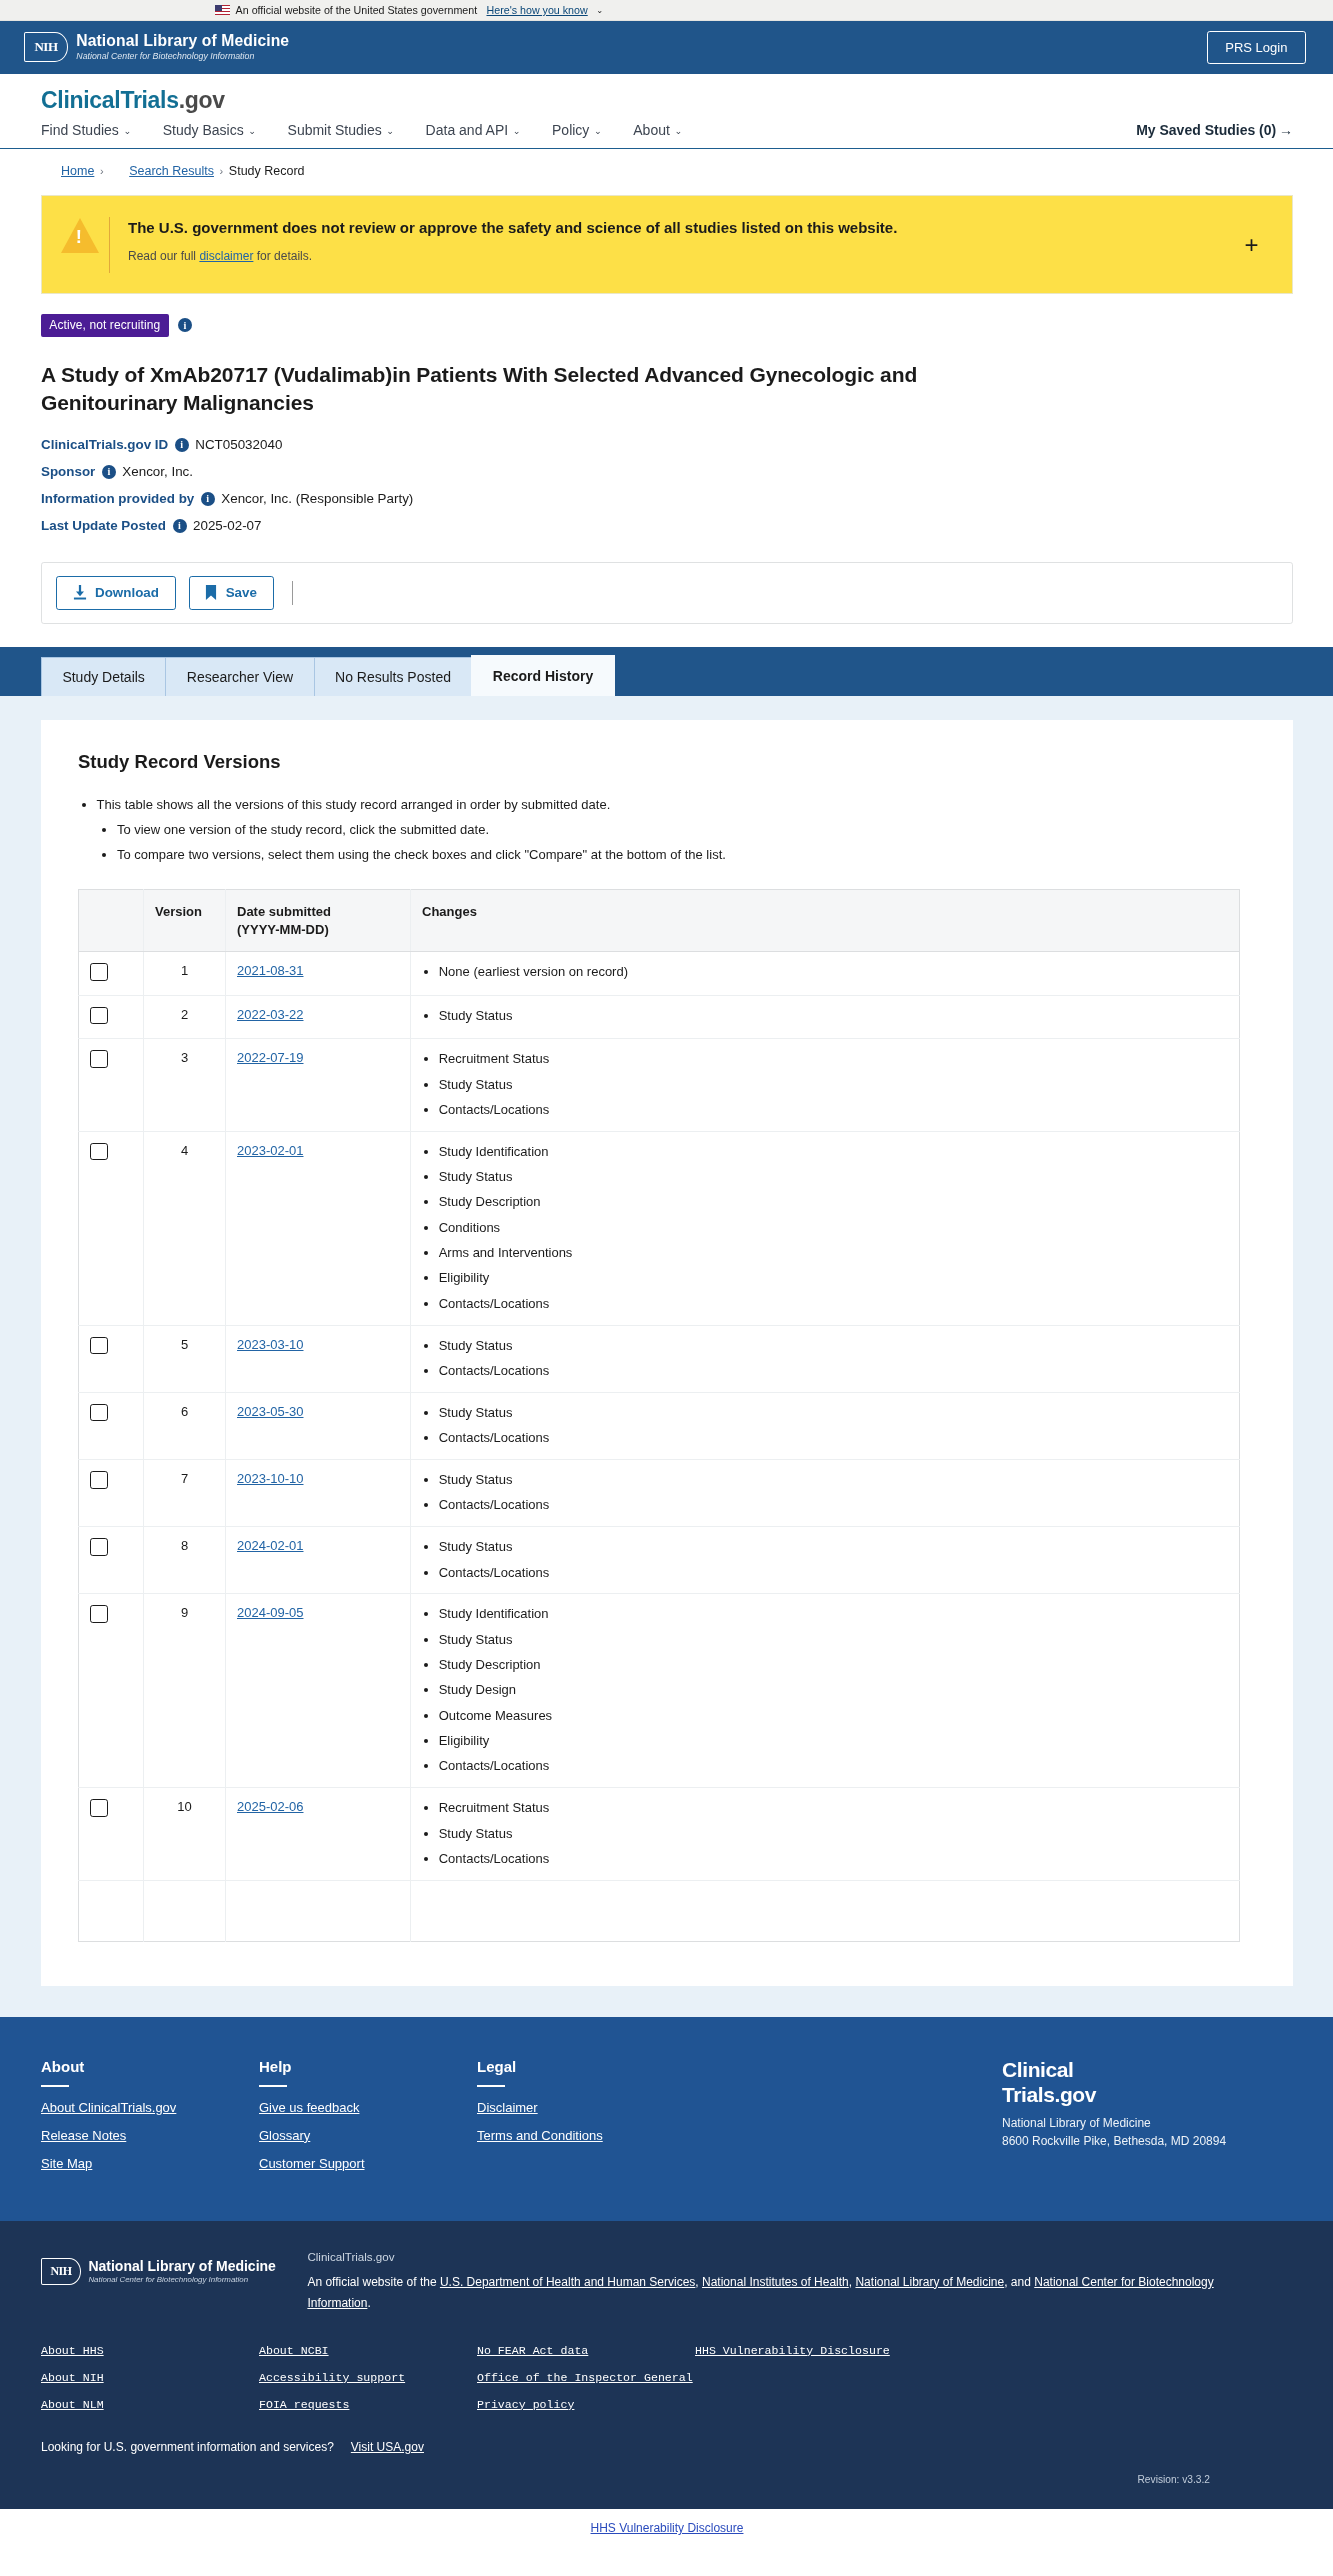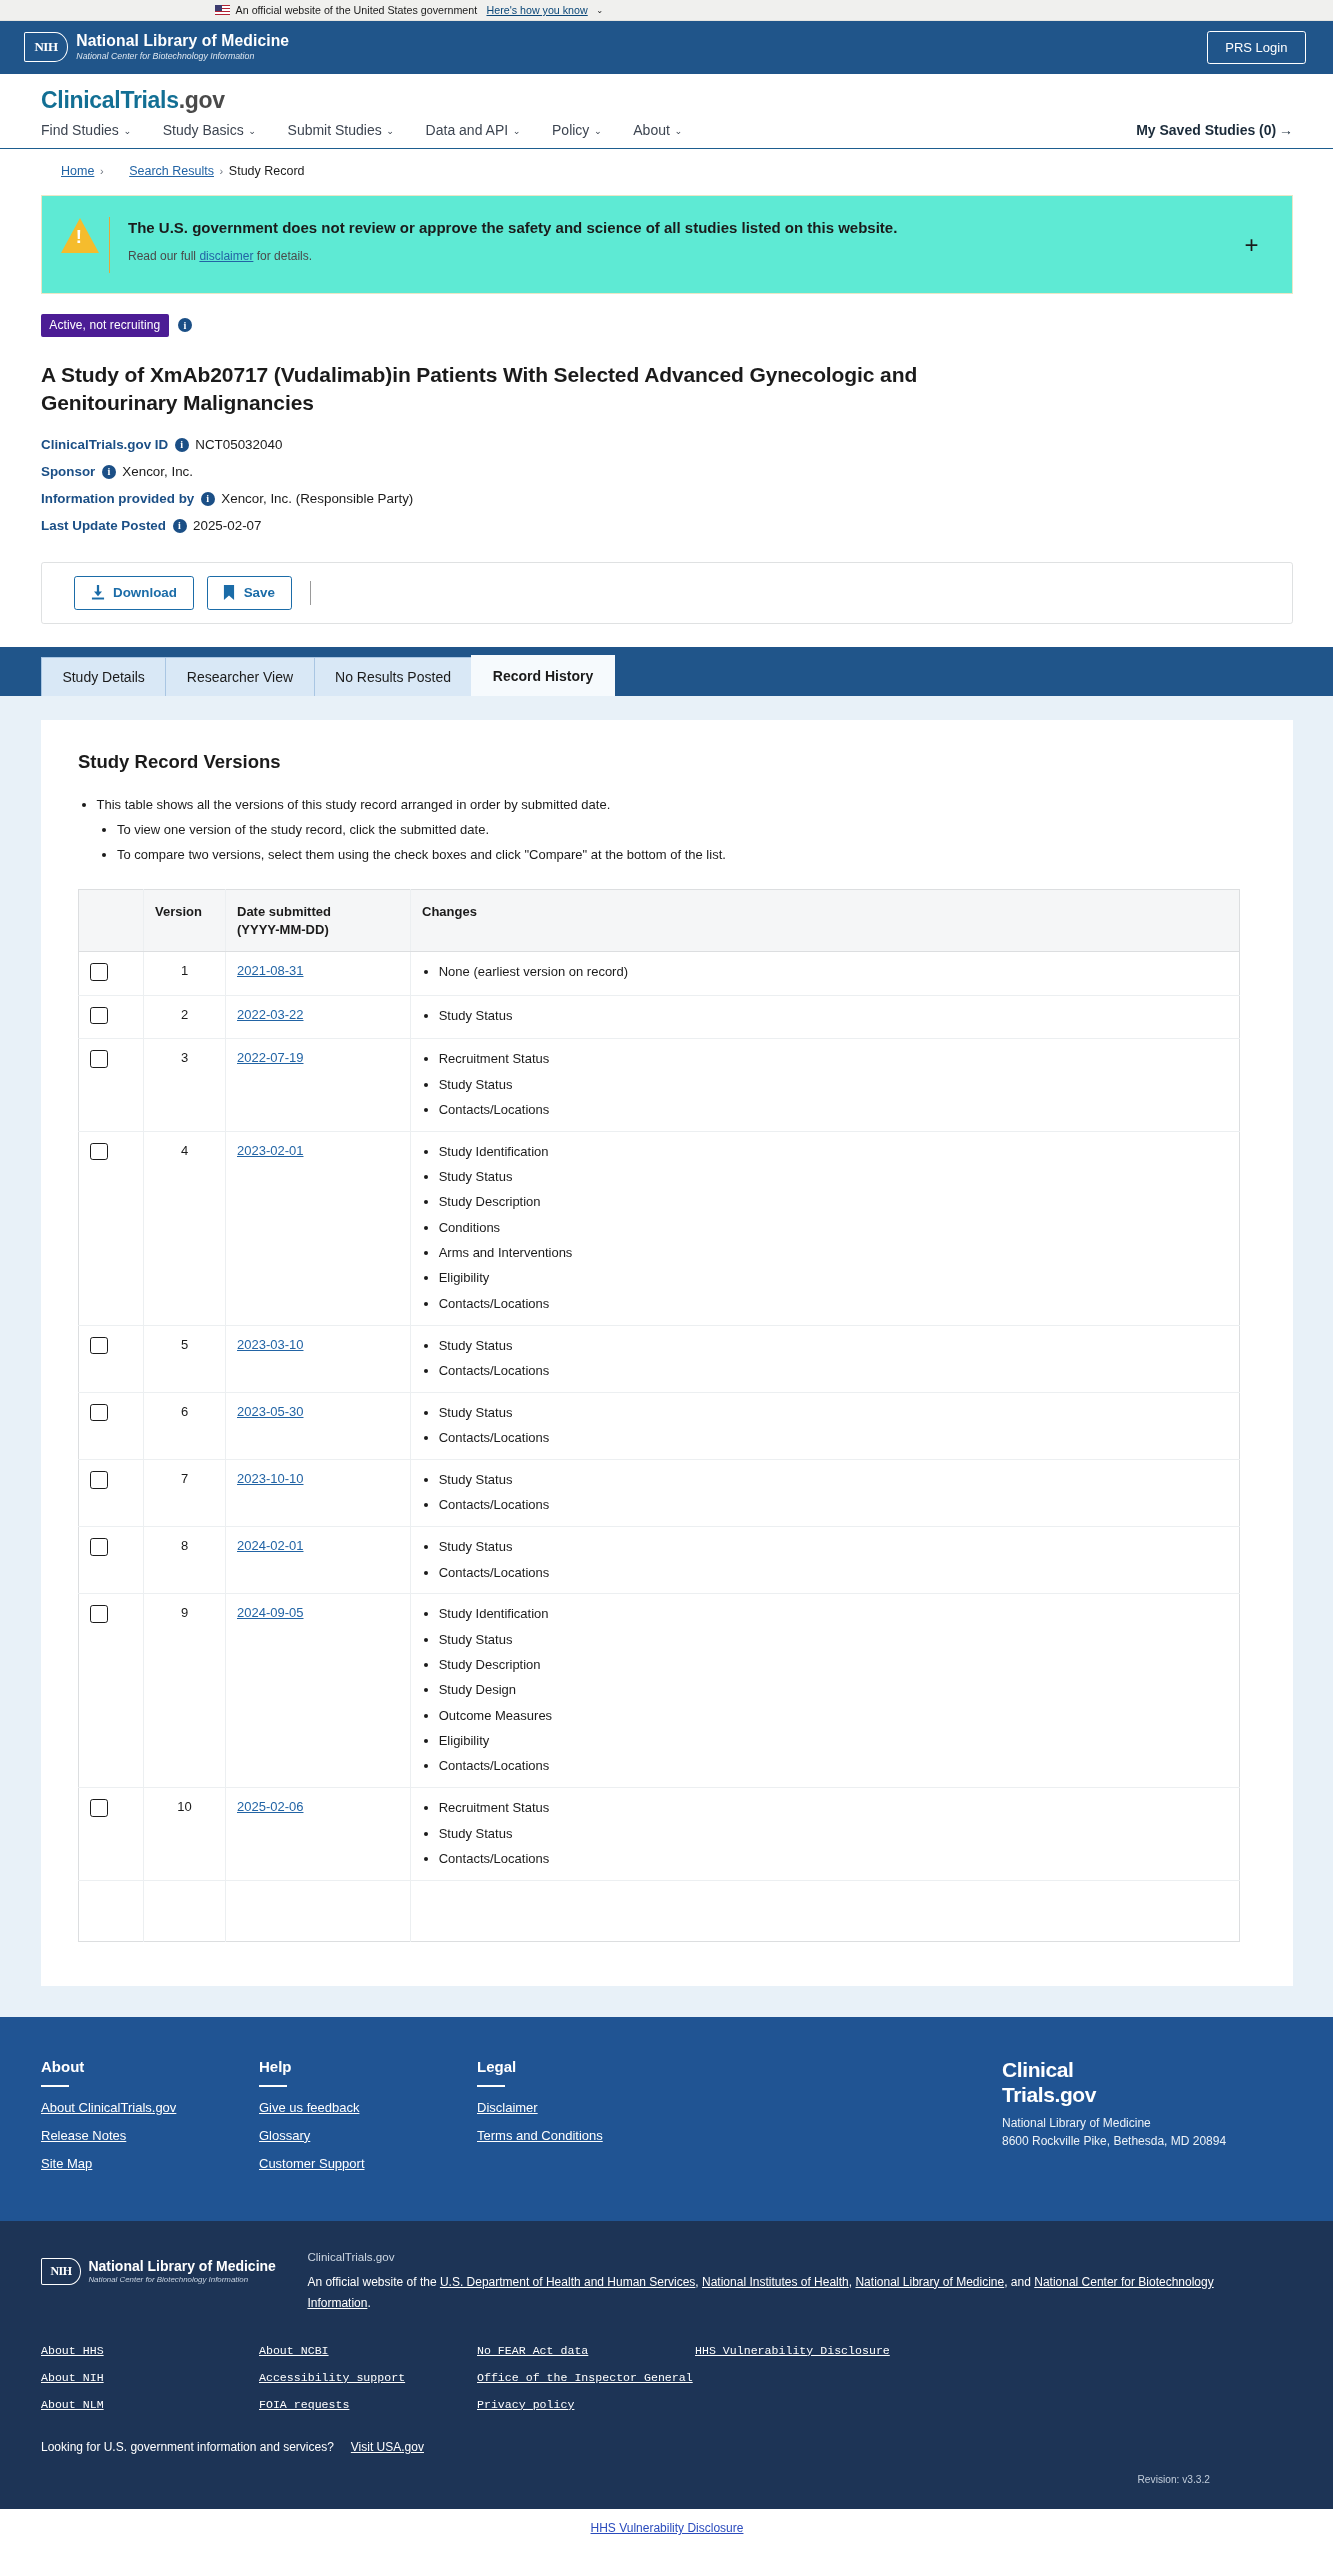--- a/index.html
+++ b/index.html
@@ -150,21 +150,21 @@
     display: flex;
     align-items: center;
     gap: 5.6px;
   }
   .breadcrumb a { color: #2264a5; text-decoration: underline; margin-left: 20px; }
   .breadcrumb .sep { color: #6f7680; font-size: 11px; }
 
   
   .alert-outer { padding: 7.4px 41px 0 41px; }
   .alert {
-    background: #5eead4;
+    background: #fde047;
     border: 0.9px solid #eae7c6;
     display: flex;
     align-items: flex-start;
     padding: 20.4px 16.7px 20.4px 18.5px;
     position: relative;
   }
   .alert-icon { flex: 0 0 auto; width: 48px; padding-top: 1.9px; }
   .tri {
     width: 0; height: 0;
     border-left: 19.5px solid transparent;
@@ -254,21 +254,21 @@
     gap: 6.5px;
     color: #1b1b1b;
   }
   .meta-label { color: #1b4f86; font-weight: bold; }
 
   
   .action-bar-wrap { padding: 16.7px 41px 0 41px; }
   .action-bar {
     border: 0.9px solid #dfe1e2;
     border-radius: 2.8px;
-    padding: 13px 32px;
+    padding: 13px 14px;
     display: flex;
     align-items: center;
     gap: 13px;
   }
   .btn-outline {
     border: 1.4px solid #1b6ca8;
     color: #1b6ca8;
     background: #ffffff;
     border-radius: 2.8px;
     padding: 8.3px 15.7px;

